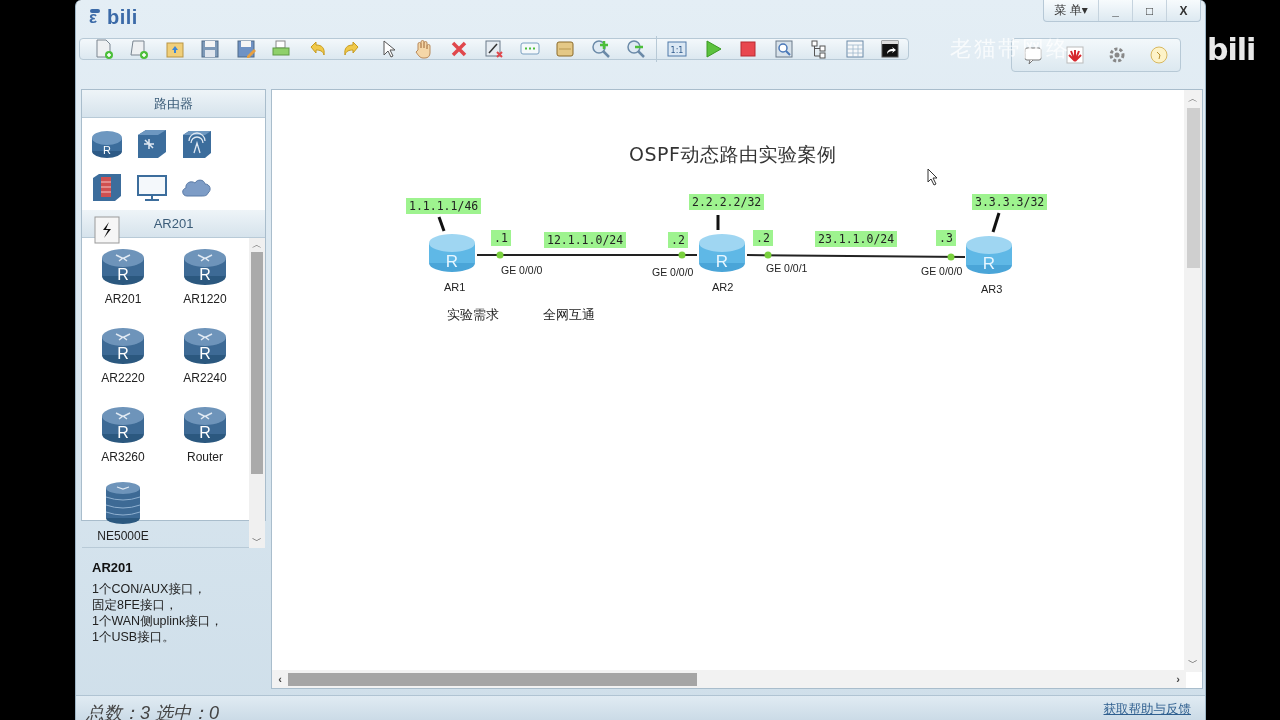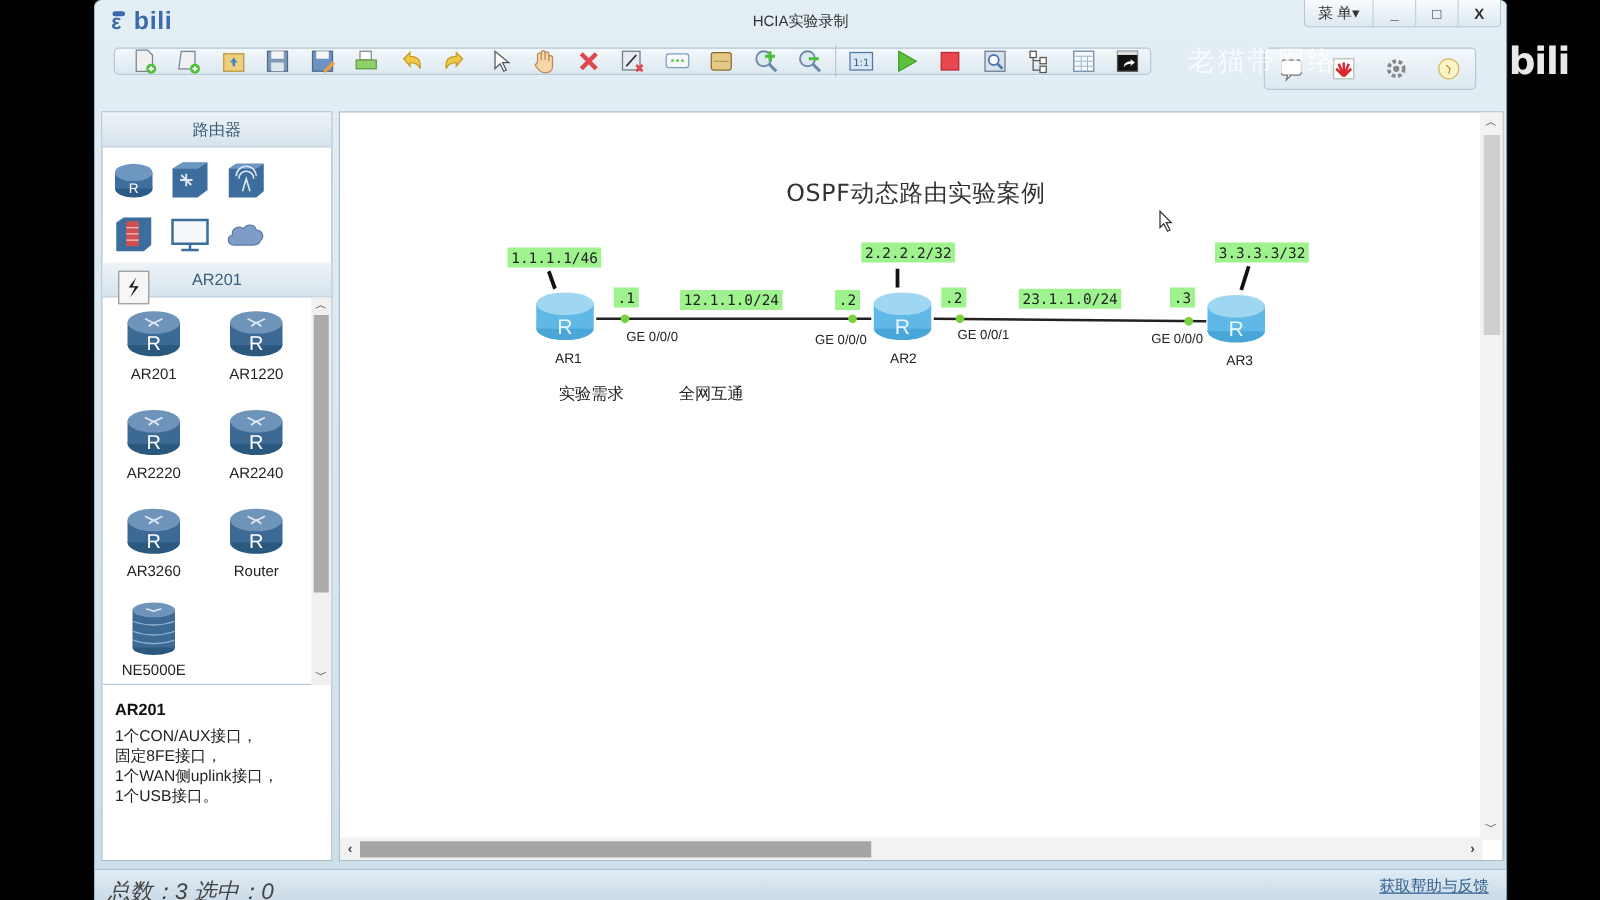--- a/index.html
+++ b/index.html
@@ -9,30 +9,30 @@
   .logo { position: absolute; left: 12px; top: 6px; height: 22px; display: flex; align-items: center; gap: 3px; }
   .logo-mark { width: 16px; height: 18px; position: relative; }
   .logo-mark::before { content: ""; position: absolute; left: 2px; top: 1px; width: 10px; height: 4px; background: #3b6aa8; border-radius: 2px; }
   .logo-mark::after { content: "ε"; position: absolute; left: 1px; top: 1px; font-size: 17px; font-weight: bold; color: #3b6aa8; line-height: 18px; }
   .logo-text { font-size: 20px; font-weight: bold; color: #3b6aa8; letter-spacing: 0.5px; }
   .win-title { position: absolute; left: 0; right: 0; top: 9px; text-align: center; font-size: 12px; color: #333; }
   .win-ctrls { position: absolute; right: 4px; top: 0; display: flex; height: 22px; border: 1px solid #b6c8d6; border-top: none; border-radius: 0 0 4px 4px; background: linear-gradient(#f7fbfd, #dde9f1); }
   .win-ctrls > div { height: 21px; display: flex; align-items: center; justify-content: center; border-left: 1px solid #c5d3de; font-size: 12px; color: #333; }
   .win-ctrls > div:first-child { border-left: none; width: 54px; }
   .win-ctrls .wc { width: 34px; font-weight: bold; }
-  .toolbar { position: absolute; left: 15px; top: 38px; width: 830px; height: 22px; border: 1px solid #b7c9d6; border-radius: 4px; background: linear-gradient(#f3f8fb, #dce8f0); display: flex; align-items: center; padding-left: 6px; }
+  .toolbar { position: absolute; left: 3px; top: 38px; width: 830px; height: 22px; border: 1px solid #b7c9d6; border-radius: 4px; background: linear-gradient(#f3f8fb, #dce8f0); display: flex; align-items: center; padding-left: 6px; }
   .tb { width: 36px; height: 30px; display: flex; align-items: center; justify-content: center; }
   .tb svg { width: 22px; height: 22px; }
   .tb-sep { width: 1px; height: 26px; background: #b7c9d6; margin: 0 2px; }
   .toolbar2 { position: absolute; left: 935px; top: 38px; width: 170px; height: 34px; border: 1px solid #b7c9d6; border-radius: 4px; background: linear-gradient(#f3f8fb, #dce8f0); display: flex; align-items: center; justify-content: space-around; }
   .toolbar2 .tb { width: 36px; }
   .watermark { position: absolute; left: 950px; top: 34px; font-size: 22px; color: rgba(255,255,255,0.75); letter-spacing: 2px; pointer-events: none; }
   .bili { position: absolute; left: 1207px; top: 32px; font-size: 30px; font-weight: bold; color: #e8e8e8; letter-spacing: -1px; font-family: "DejaVu Sans", sans-serif; }
 
-  .sidebar { position: absolute; left: 5px; top: 89px; width: 185px; height: 600px; border: 1px solid #a9bdcc; background: #fff; }
+  .sidebar { position: absolute; left: 5px; top: 89px; width: 185px; height: 432px; border: 1px solid #a9bdcc; background: #fff; }
   .sec-header { height: 28px; background: linear-gradient(#eef4f8, #d6e3ec); border-bottom: 1px solid #b8cad7; display: flex; align-items: center; justify-content: center; font-size: 13px; color: #3b5c78; }
   .cat-grid { display: flex; flex-wrap: wrap; padding: 4px 2px 2px 2px; height: 92px; }
   .cat-item { width: 45px; height: 43px; display: flex; align-items: center; justify-content: center; }
   .cat-item svg { width: 36px; height: 34px; }
   .dev-area { position: relative; height: 310px; border-bottom: 1px solid #b8cad7; }
   .dev-grid { position: absolute; left: 0; top: 0; width: 168px; display: flex; flex-wrap: wrap; }
   .dev-item { width: 82px; height: 79px; display: flex; flex-direction: column; align-items: center; padding-top: 4px; }
   .dev-item svg { width: 48px; height: 46px; }
   .dev-label { font-size: 12px; color: #222; margin-top: 4px; }
   .vscroll-s { position: absolute; right: 0; top: 0; width: 16px; height: 310px; background: #f0f0f0; }
@@ -63,21 +63,20 @@
 </head>
 <body>
 
 <div class="window">
 
   <div class="titlebar">
     <div class="logo">
       <span class="logo-mark"></span>
       <span class="logo-text">bili</span>
     </div>
-    <div class="win-title">HCIA实验录制</div>
     <div class="win-ctrls">
       <div>菜 单▾</div>
       <div class="wc">_</div>
       <div class="wc">□</div>
       <div class="wc">X</div>
     </div>
   </div>
 
   <div class="toolbar">
     <div class="tb">

